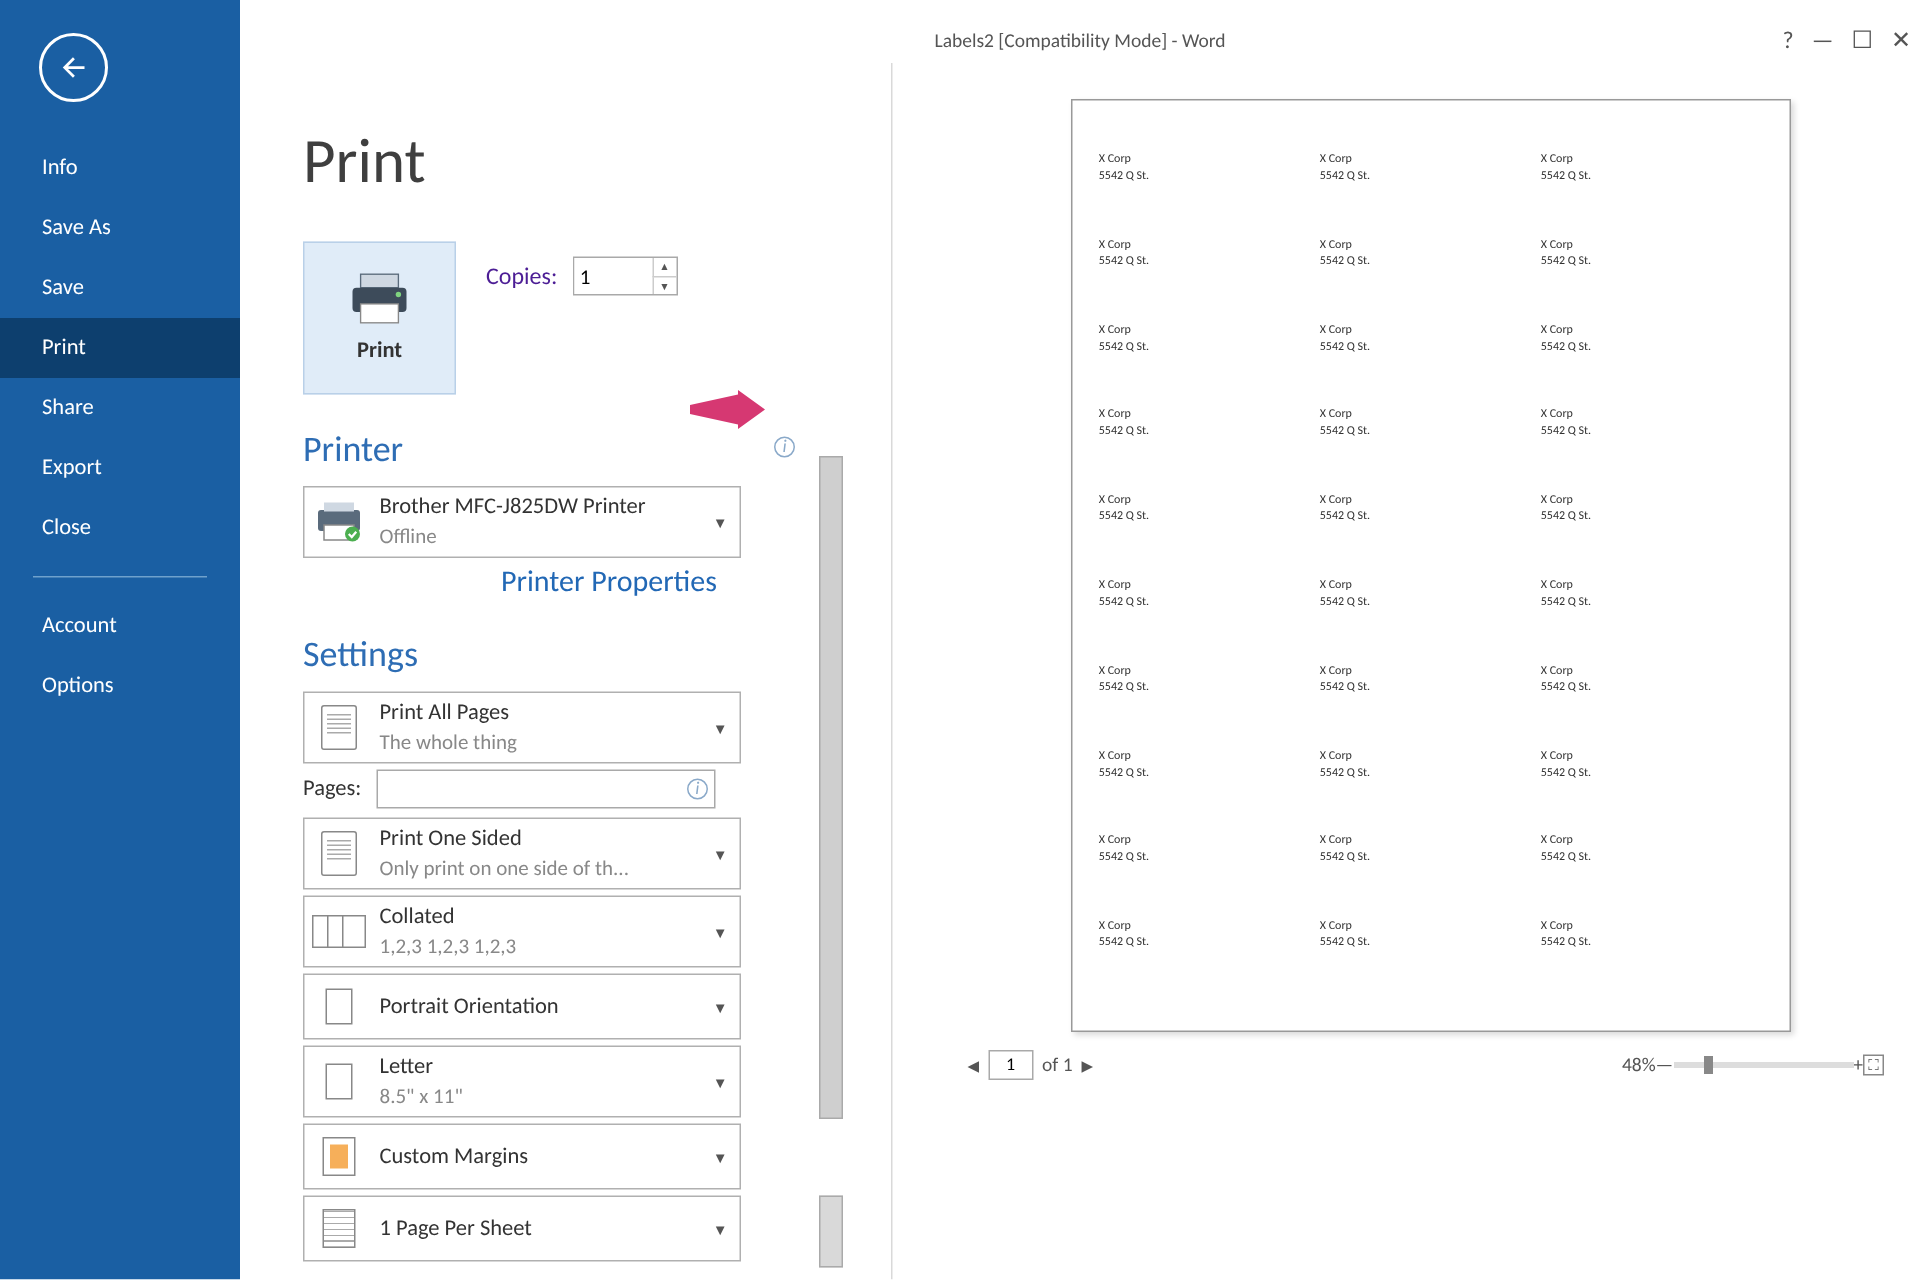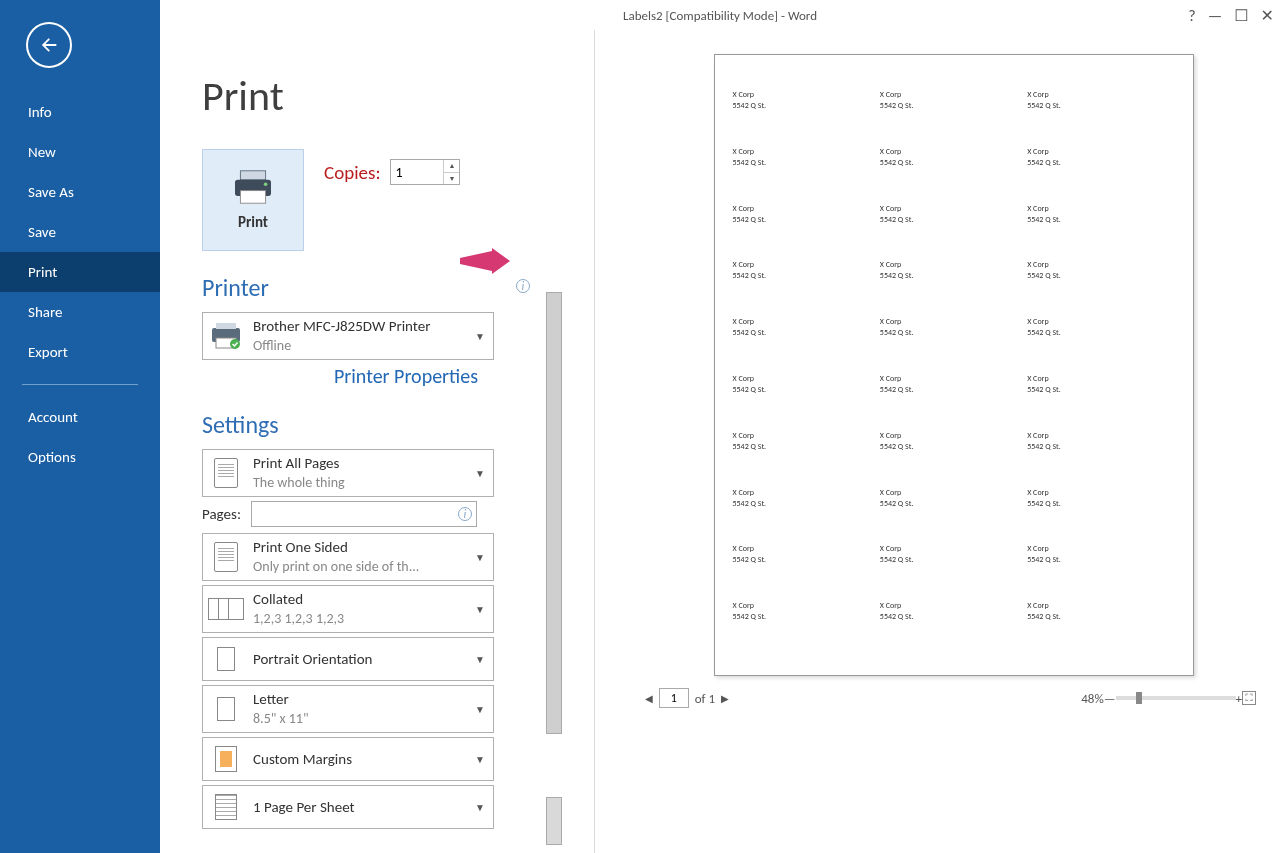--- a/index.html
+++ b/index.html
@@ -9,35 +9,35 @@
   
   .sidebar { width: 160px; background: #1a5fa3; color: #fff; flex: 0 0 160px; }
   .back-btn { width: 46px; height: 46px; border: 2px solid #fff; border-radius: 50%; margin: 22px 0 24px 26px; display:flex;align-items:center;justify-content:center; cursor:pointer; }
   .back-btn svg { width: 22px; height: 22px; fill:#fff; }
   .side-item { padding: 11px 28px; font-size: 15px; cursor:pointer; }
   .side-item.active { background: #0d3f6e; }
   .side-div { border-top: 1px solid #6fa1cc; margin: 12px 22px; }
   
   
   .main { flex: 1; display:flex; flex-direction:column; position:relative; }
-  .titlebar { height: 30px; display:flex; align-items:center; justify-content:center; font-size:13px; color:#555; position:relative; }
+  .titlebar { height: 30px; display:flex; align-items:center; justify-content:center; font-size:13px; color:#555; position:relative;margin-top:12px; }
   .win-controls { position:absolute; right:6px; top:0; height:30px; display:flex; align-items:center; gap:12px; color:#555; font-size:16px; }
   .win-controls span { cursor:pointer; }
 
   .content { flex:1; display:flex; }
   .left-col { width: 384px; padding: 40px 0 0 42px; position:relative; }
   .h1 { font-size: 42px; font-weight:300; color:#3f3f3f; margin-bottom:28px; }
 
   .print-row { display:flex; align-items:flex-start; gap:20px; }
   .print-btn { width:102px; height:102px; border:1px solid #b9d0e8; background:#e0ecf8; display:flex; flex-direction:column; align-items:center; justify-content:center; gap:8px; cursor:pointer; }
   .print-btn svg { width:44px; height:36px; }
   .print-btn-label { font-size:15px; font-weight:600; color:#333; }
 
   .copies-row { display:flex; align-items:center; gap:10px; margin-top:10px; }
-  .copies-row label { font-size:19px; color:#b91c1c; }
+  .copies-row label { font-size:16px; color:#4c1d95; }
   .copies-input { width:70px; height:26px; border:1px solid #a9a9a9; position:relative; }
   .copies-input input { width:54px; height:24px; border:none; padding:0 4px; font-size:14px; outline:none; }
   .spinbtns { position:absolute; right:0; top:0; width:16px; height:24px; display:flex; flex-direction:column; }
   .spinbtns div { flex:1; font-size:7px; text-align:center; line-height:11px; color:#555; border-left:1px solid #ccc; cursor:pointer; }
   .spinbtns div:first-child { border-bottom:1px solid #ccc; }
 
   .arrow-annot { position:absolute; left:300px; top:218px; }
   .arrow-annot svg { width:50px; height:26px; }
 
   .sect-title { font-size:24px; color:#2e6db4; font-weight:400; margin-top:22px; margin-bottom:10px; position:relative; }
@@ -96,26 +96,26 @@
 <body>
 
 <div class="root">
   <div class="sidebar">
     <div class="back-btn">
       <svg viewBox="0 0 24 24">
           <path d="M20 11H8l5-5-1.4-1.4L4.2 12l7.4 7.4L13 18l-5-5h12z"></path>
         </svg>
     </div>
     <div class="side-item"><span>Info</span></div>
-    <div class="side-item"><span>New</span></div>
     <div class="side-item"><span>Save As</span></div>
     <div class="side-item"><span>Save</span></div>
     <div class="side-item active"><span>Print</span></div>
     <div class="side-item"><span>Share</span></div>
     <div class="side-item"><span>Export</span></div>
+    <div class="side-item"><span>Close</span></div>
     <div class="side-div"></div>
     <div class="side-item"><span>Account</span></div>
     <div class="side-item"><span>Options</span></div>
   </div>
 
   <div class="main">
     <div class="titlebar">
       <span>Labels2 [Compatibility Mode] - Word</span>
       <div class="win-controls">
         <span>?</span>

